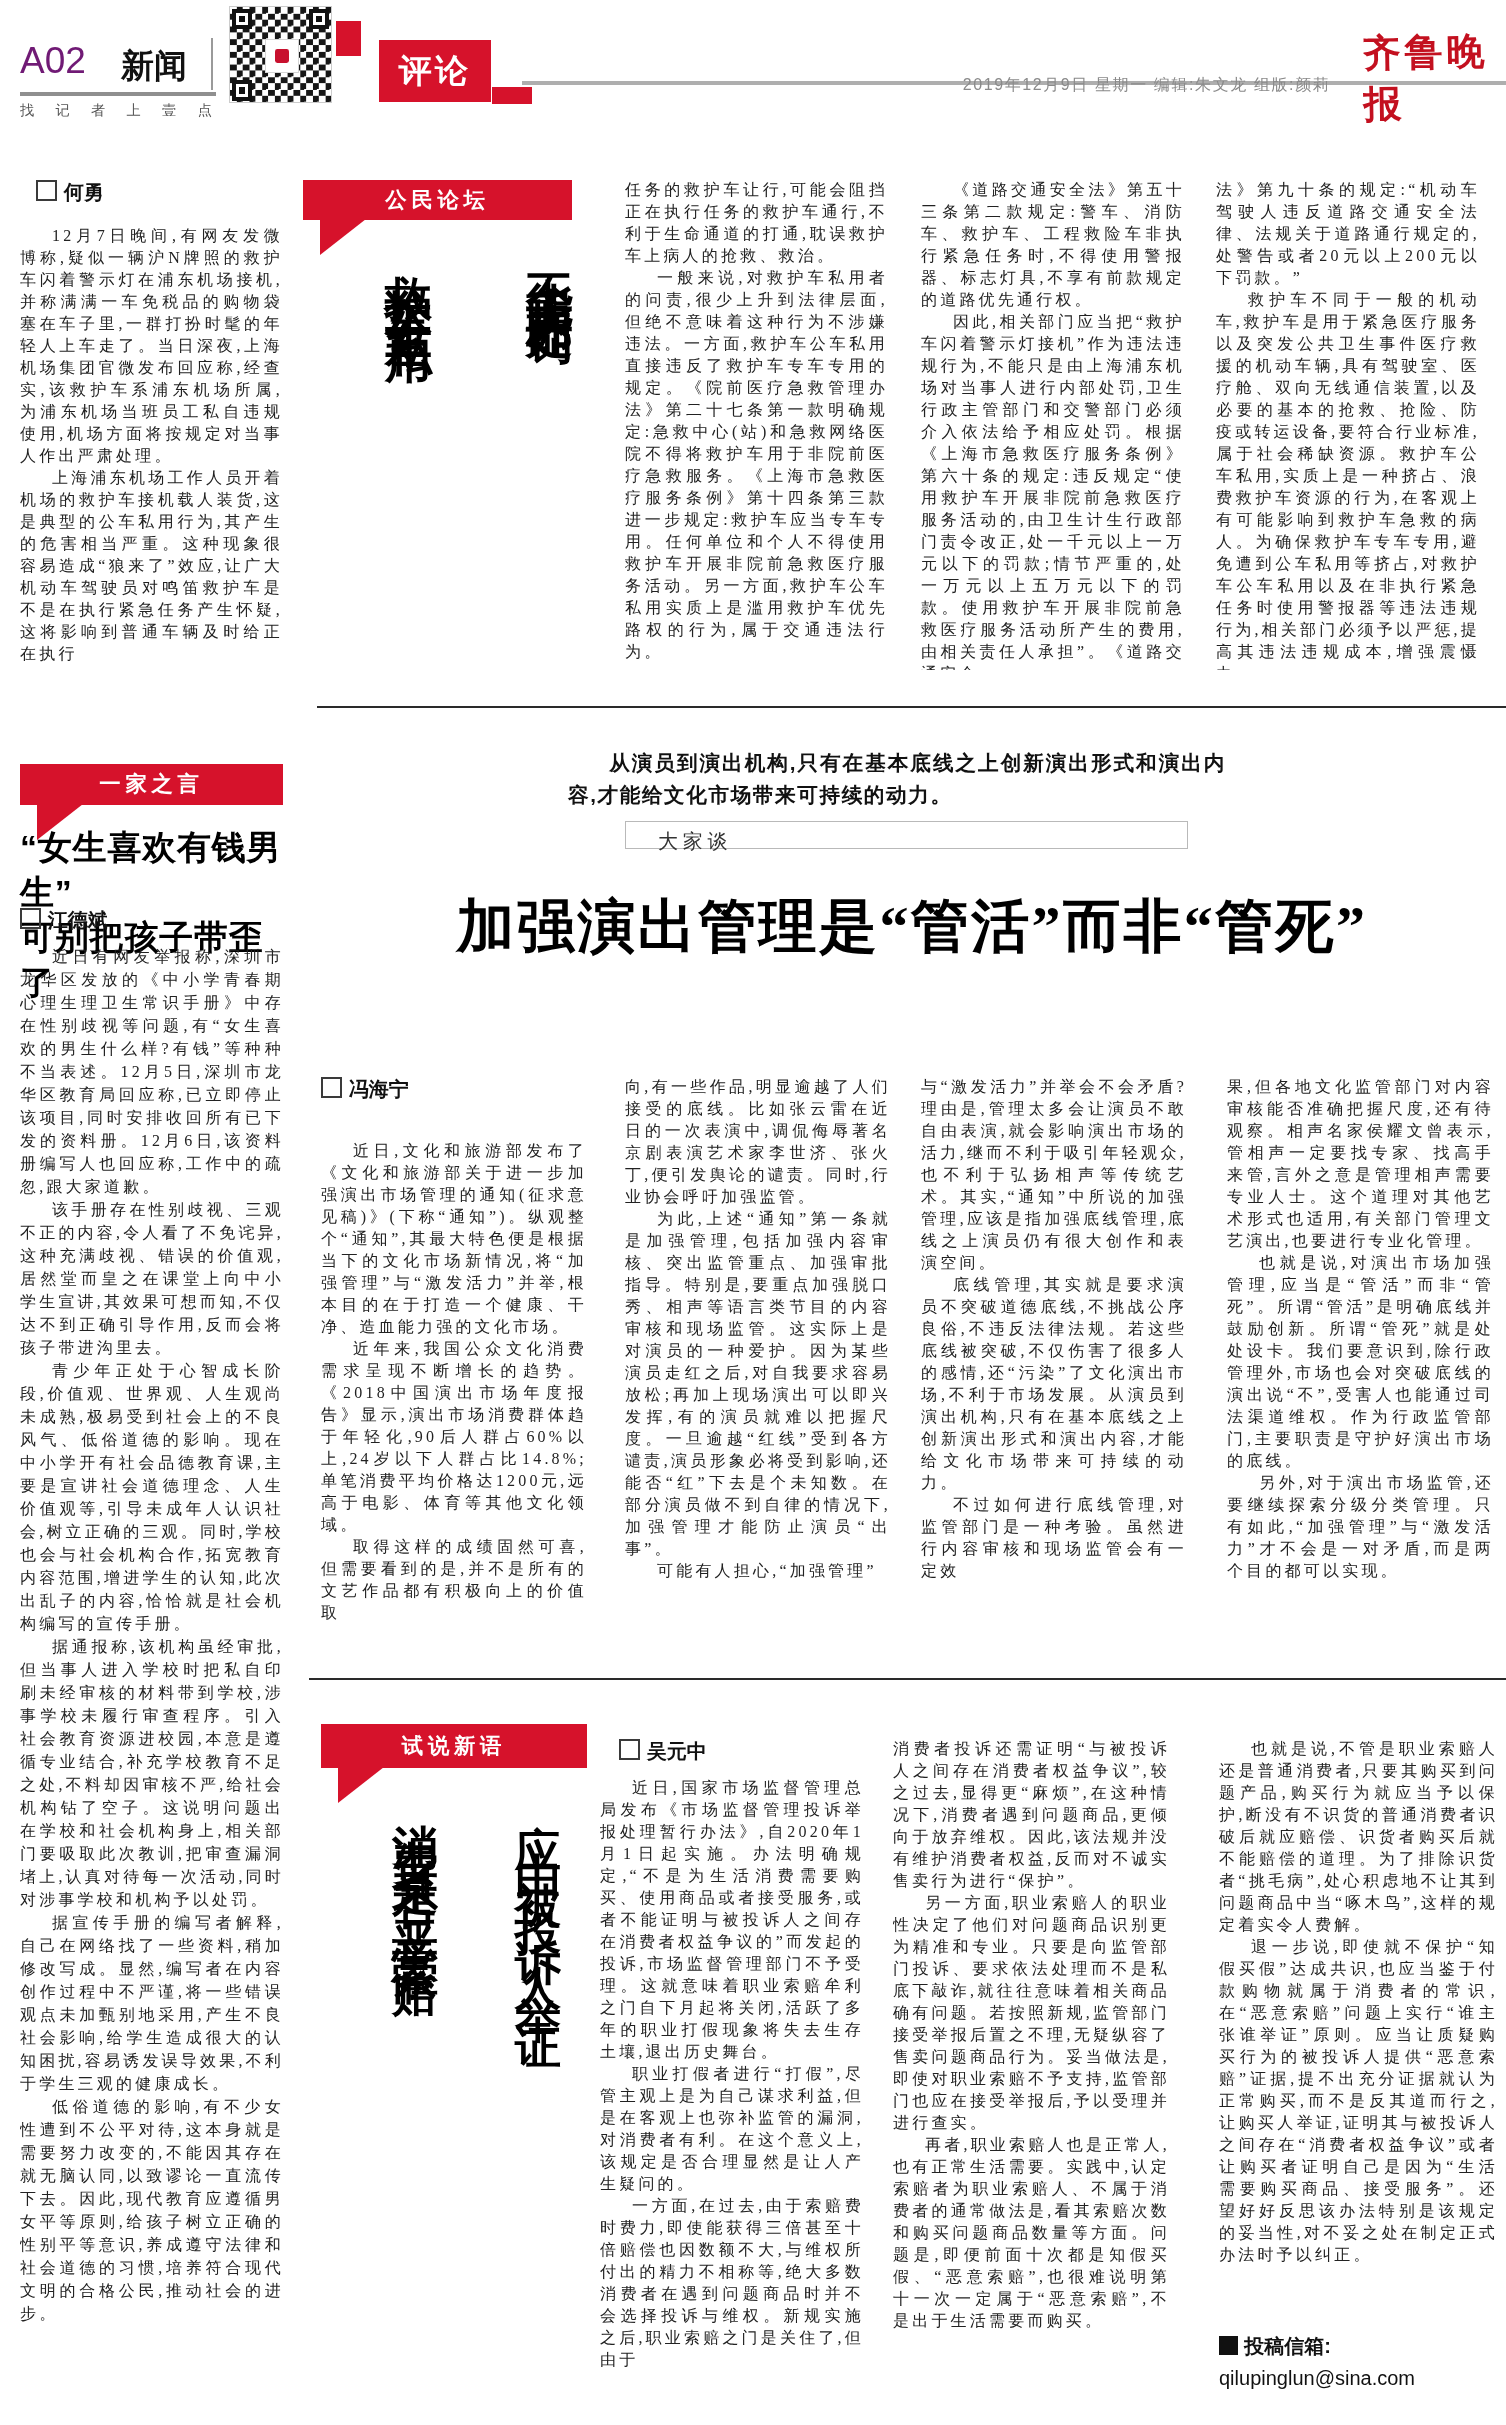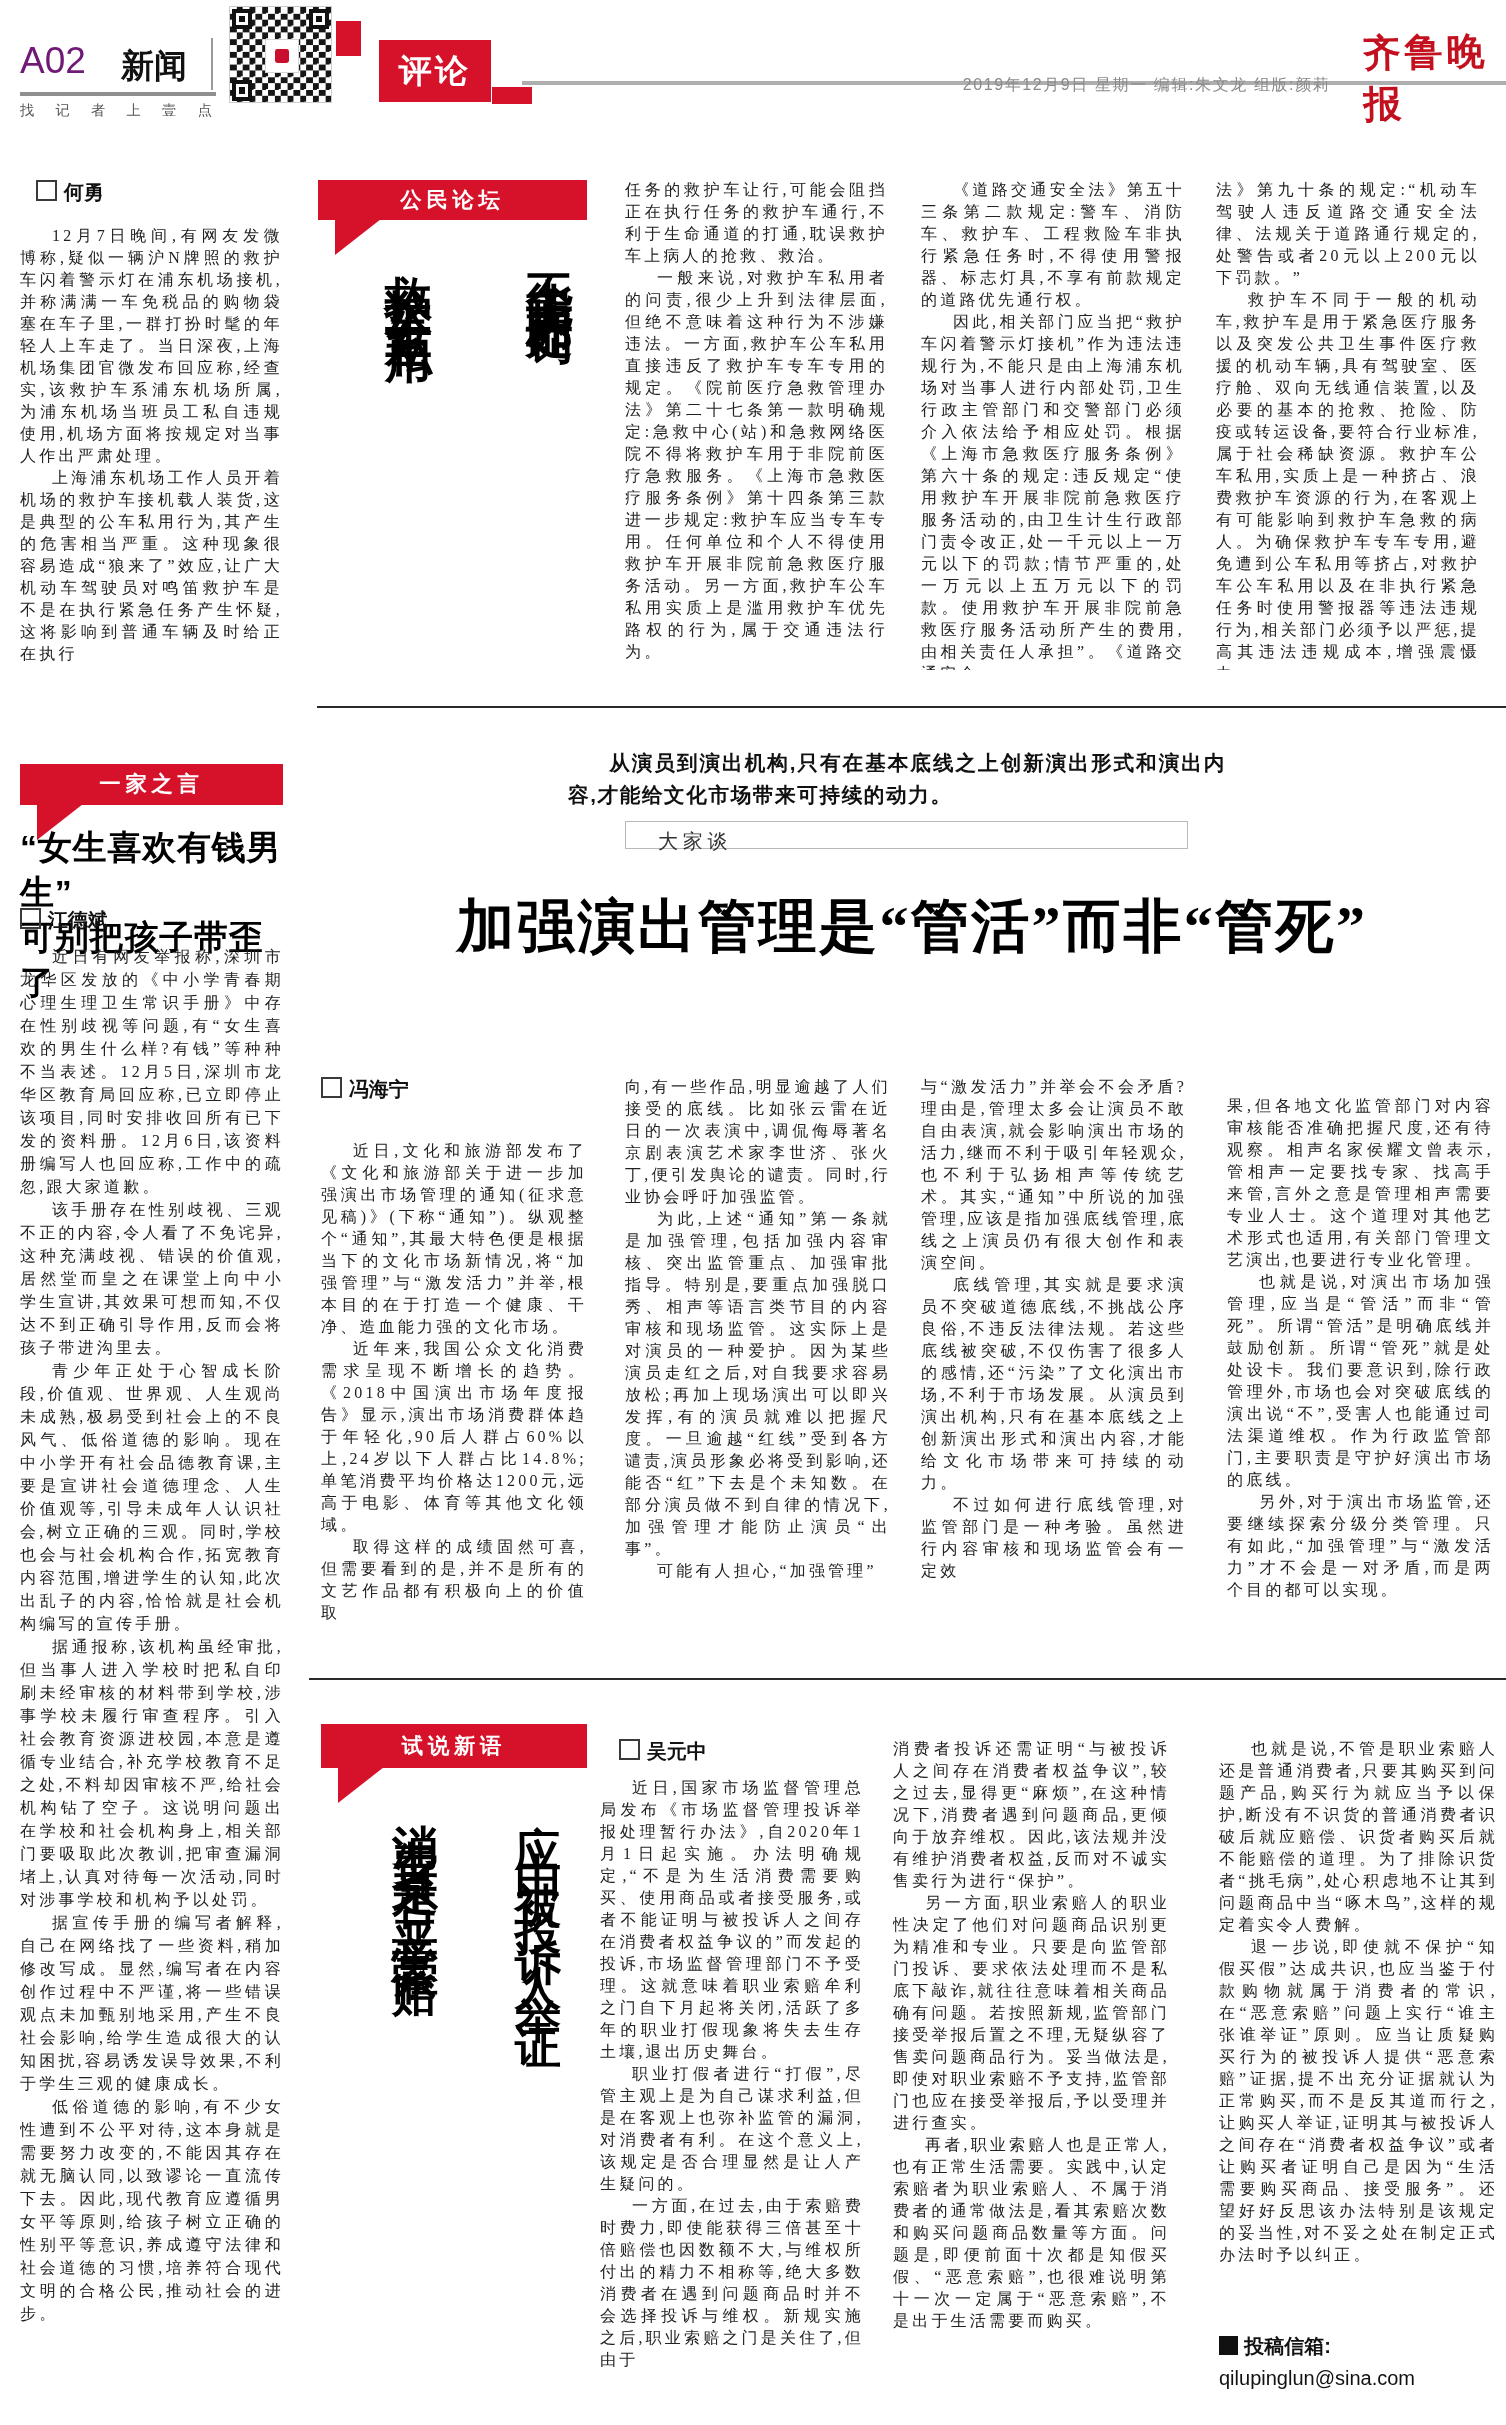--- a/index.html
+++ b/index.html
@@ -86,21 +86,21 @@
   <div class="abs dateline" style="left:791px;top:75px;width:711px;text-align:center;">2019年12月9日   星期一   编辑:朱文龙   组版:颜莉</div>
 
   <div class="abs byline" style="left:20px;top:179px;margin-left:16px;">
     <span class="bsq"></span><span>何勇</span>
   </div>
   <div class="abs col" style="left:20px;top:225px;width:263px;height:440px;">
     <p>12月7日晚间,有网友发微博称,疑似一辆沪N牌照的救护车闪着警示灯在浦东机场接机,并称满满一车免税品的购物袋塞在车子里,一群打扮时髦的年轻人上车走了。当日深夜,上海机场集团官微发布回应称,经查实,该救护车系浦东机场所属,为浦东机场当班员工私自违规使用,机场方面将按规定对当事人作出严肃处理。</p>
     <p>上海浦东机场工作人员开着机场的救护车接机载人装货,这是典型的公车私用行为,其产生的危害相当严重。这种现象很容易造成“狼来了”效应,让广大机动车驾驶员对鸣笛救护车是不是在执行紧急任务产生怀疑,这将影响到普通车辆及时给正在执行</p>
   </div>
 
-  <div class="abs flag" style="left:318px;top:180px;width:269px;height:40px;line-height:40px;">
+  <div class="abs flag" style="left:303px;top:180px;width:269px;height:40px;line-height:40px;">
     <span>公民论坛</span>
     <div class="tail"></div>
   </div>
   <div class="abs vhead" style="left:339px;top:237px;width:282px;height:435px;line-height:141px;font-size:47px;">
     <div style="letter-spacing:6.3px;">不能止于内部处罚</div>
     <div style="letter-spacing:11px;">救护车公车私用</div>
   </div>
 
   <div class="abs col" style="left:625px;top:179px;width:263px;height:491px;">
     <p class="cont">任务的救护车让行,可能会阻挡正在执行任务的救护车通行,不利于生命通道的打通,耽误救护车上病人的抢救、救治。</p>
@@ -153,21 +153,21 @@
   <div class="abs col" style="left:625px;top:1076px;width:266px;height:586px;">
     <p class="cont">向,有一些作品,明显逾越了人们接受的底线。比如张云雷在近日的一次表演中,调侃侮辱著名京剧表演艺术家李世济、张火丁,便引发舆论的谴责。同时,行业协会呼吁加强监管。</p>
     <p>为此,上述“通知”第一条就是加强管理,包括加强内容审核、突出监管重点、加强审批指导。特别是,要重点加强脱口秀、相声等语言类节目的内容审核和现场监管。这实际上是对演员的一种爱护。因为某些演员走红之后,对自我要求容易放松;再加上现场演出可以即兴发挥,有的演员就难以把握尺度。一旦逾越“红线”受到各方谴责,演员形象必将受到影响,还能否“红”下去是个未知数。在部分演员做不到自律的情况下,加强管理才能防止演员“出事”。</p>
     <p>可能有人担心,“加强管理”</p>
   </div>
   <div class="abs col" style="left:921px;top:1076px;width:266px;height:586px;">
     <p class="cont">与“激发活力”并举会不会矛盾?理由是,管理太多会让演员不敢自由表演,就会影响演出市场的活力,继而不利于吸引年轻观众,也不利于弘扬相声等传统艺术。其实,“通知”中所说的加强管理,应该是指加强底线管理,底线之上演员仍有很大创作和表演空间。</p>
     <p>底线管理,其实就是要求演员不突破道德底线,不挑战公序良俗,不违反法律法规。若这些底线被突破,不仅伤害了很多人的感情,还“污染”了文化演出市场,不利于市场发展。从演员到演出机构,只有在基本底线之上创新演出形式和演出内容,才能给文化市场带来可持续的动力。</p>
     <p>不过如何进行底线管理,对监管部门是一种考验。虽然进行内容审核和现场监管会有一定效</p>
   </div>
-  <div class="abs col" style="left:1227px;top:1076px;width:267px;height:586px;margin-top:19px;">
+  <div class="abs col" style="left:1227px;top:1076px;width:267px;height:586px;">
     <p class="cont">果,但各地文化监管部门对内容审核能否准确把握尺度,还有待观察。相声名家侯耀文曾表示,管相声一定要找专家、找高手来管,言外之意是管理相声需要专业人士。这个道理对其他艺术形式也适用,有关部门管理文艺演出,也要进行专业化管理。</p>
     <p>也就是说,对演出市场加强管理,应当是“管活”而非“管死”。所谓“管活”是明确底线并鼓励创新。所谓“管死”就是处处设卡。我们要意识到,除行政管理外,市场也会对突破底线的演出说“不”,受害人也能通过司法渠道维权。作为行政监管部门,主要职责是守护好演出市场的底线。</p>
     <p>另外,对于演出市场监管,还要继续探索分级分类管理。只有如此,“加强管理”与“激发活力”才不会是一对矛盾,而是两个目的都可以实现。</p>
   </div>
 
   <div class="abs divider" style="left:309px;top:1678px;width:1198px;"></div>
 
   <div class="abs flag" style="left:321px;top:1724px;width:266px;height:44px;line-height:44px;">
     <span>试说新语</span>
     <div class="tail"></div>

